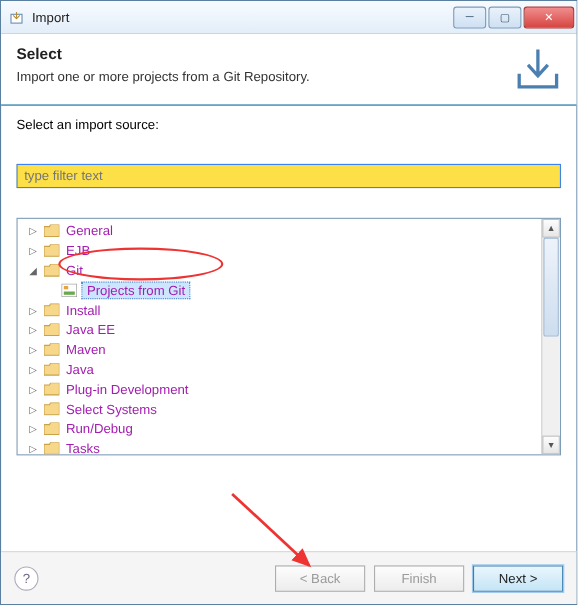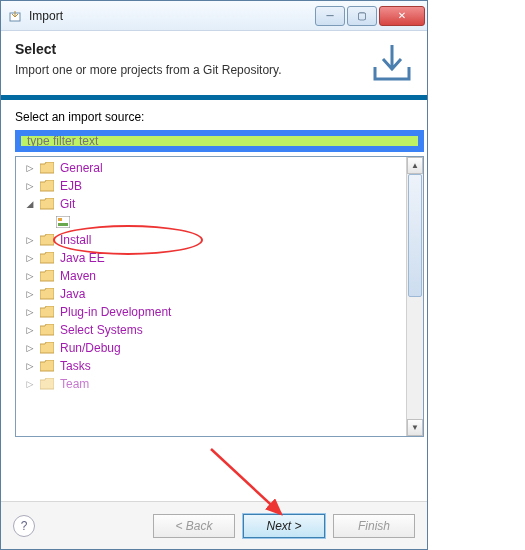--- a/index.html
+++ b/index.html
@@ -1,49 +1,49 @@
 <!DOCTYPE html>
 <html><head>
 <meta charset="utf-8">
 <style>
   * { box-sizing: border-box; margin: 0; padding: 0; font-family: "Segoe UI", Tahoma, sans-serif; font-size: 12px; }
   body { background: #fff; width: 525px; height: 550px; overflow: hidden; }
-  .window { width: 428px; height: 550px; border: 1px solid #5a7fa0; background: #fff; display: flex; flex-direction: column; }
+  .window { width: 525px; height: 550px; border: 1px solid #5a7fa0; background: #fff; display: flex; flex-direction: column; }
   .titlebar { height: 30px; background: linear-gradient(#f7fbff, #e3eef9); display: flex; align-items: center; padding: 0 2px 0 6px; border-bottom: 1px solid #c8d6e8; }
   .titlebar-icon { width: 16px; height: 16px; margin-right: 6px; display: flex; align-items: center; justify-content: center; }
   .titlebar-text { flex: 1; color: #222; }
   .win-btns { display: flex; gap: 0; }
   .win-btn { width: 30px; height: 20px; border: 1px solid #7a9ab8; border-radius: 3px; margin-left: 2px; display: flex; align-items: center; justify-content: center; background: linear-gradient(#eaf2fb,#cfe0f2); font-size: 10px; color: #34506a; cursor: default; }
   .win-btn.close { width: 46px; background: linear-gradient(#f08e8e,#d64541); border-color: #a83a36; color: #fff; }
-  .header { padding: 10px 14px 12px 14px; background: #fff; border-bottom: 5px solid #0369a1; display: flex; align-items: flex-start; }
+  .header { padding: 10px 14px 12px 14px; background: #fff; border-bottom: 1px solid #0369a1; display: flex; align-items: flex-start; }
   .header-text { flex: 1; }
   .header-title { font-weight: 600; font-size: 14px; margin-bottom: 6px; color: #222; }
   .header-desc { color: #333; }
   .header-icon { width: 42px; height: 42px; margin-left: 10px; display:flex; align-items:center; justify-content:center; }
-  .content { flex: 1; padding: 10px 3px 4px 14px; display: flex; flex-direction: column; overflow:hidden; }
+  .content { flex: 1; padding: 10px 14px 4px 14px; display: flex; flex-direction: column; overflow:hidden;gap:23px; }
   .label { margin-bottom: 6px; color: #000; }
-  .filter { width: 100%; height: 22px; border: 6px solid #3b82f6; padding: 2px 6px; color: #777; outline: none; background:#bef264; }
+  .filter { width: 100%; height: 22px; border: 1px solid #3b82f6; padding: 2px 6px; color: #777; outline: none; background:#fde047; }
   .tree-wrap { flex: 1; border: 1px solid #7f9db9; margin-top: 4px; display: flex; background:#fff; overflow:hidden; }
   .tree { flex: 1; overflow: hidden; padding: 2px 0; }
   .node { display: flex; align-items: center; height: 18px; padding-left: 8px; }
   .node .twisty { width: 12px; display:inline-flex; justify-content:center; color:#666; font-size:9px; }
   .node .folder { width:16px; height:14px; display:inline-flex; align-items:center; justify-content:center; margin: 0 3px; }
   .node .nlabel { color:#a21caf; padding: 0 2px; }
   .node.child { padding-left: 36px; }
   .node.selected .nlabel { background:#cde6ff; border:1px dotted #5a8fd6; padding:0 4px; }
   .node.child .leaf-icon { width:16px; height:14px; display:inline-flex; align-items:center; justify-content:center; margin:0 3px; }
   .scrollbar { width:17px; background:#f0f0f0; border-left:1px solid #d0d0d0; display:flex; flex-direction:column; }
   .sb-btn { height:17px; background:linear-gradient(#fdfdfd,#e6e6e6); border:1px solid #c0c0c0; display:flex; align-items:center; justify-content:center; font-size:8px; color:#555; }
   .sb-track { flex:1; position:relative; }
   .sb-thumb { position:absolute; top:0; left:1px; right:1px; height:50%; background:linear-gradient(#eef3fa,#cdddef); border:1px solid #9db8d4; border-radius:2px; }
   .circle-annot { position:absolute; border:2px solid #e33; border-radius:50%; width:150px; height:30px; left:52px; top:224px; pointer-events:none; }
   .arrow-annot { position:absolute; left:200px; top:438px; pointer-events:none; }
   .footer { height:48px; border-top:1px solid #d8d8d8; display:flex; align-items:center; padding: 0 12px; gap:8px; background:#f5f5f5; }
   .help { width:22px; height:22px; border:1px solid #aab; border-radius:50%; display:flex; align-items:center; justify-content:center; color:#668; background:#fff; margin-right:auto; }
-  .btn { min-width:82px; height:24px; border:1px solid #adadad; background:linear-gradient(#fdfdfd,#ececec); color:#222; padding:0 10px; cursor:default;font-style:italic; }
+  .btn { min-width:82px; height:24px; border:1px solid #adadad; background:linear-gradient(#fdfdfd,#ececec); color:#222; padding:0 10px; cursor:default; }
   .btn.disabled { color:#9a9a9a; }
   .btn.primary { border:1px solid #3c7fb1; outline:1px solid #9ac6ea; background:linear-gradient(#eaf6fd,#c4e5f6); }
   .window { position:relative; }
 </style>
 </head>
 <body>
 
 <div class="window">
   <div class="titlebar">
     <span class="titlebar-icon">
@@ -106,20 +106,21 @@
             <span class="nlabel">Git</span>
           </div>
         <div class="node child selected">
             <span class="leaf-icon">
               <svg width="14" height="12">
                 <rect x="0" y="0" width="14" height="12" fill="#fff" stroke="#888"></rect>
                 <rect x="2" y="2" width="4" height="3" fill="#e8a33d"></rect>
                 <rect x="2" y="7" width="10" height="3" fill="#6aa84f"></rect>
               </svg>
             </span>
+            <span class="nlabel">Projects from Git</span>
           </div>
         <div class="node">
             <span class="twisty">▷</span>
             <span class="folder">
               <svg width="14" height="12">
                 <path d="M0 2 L5 2 L6 0 L14 0 L14 11 L0 11 Z" fill="#f7d88b" stroke="#c9a24a"></path>
               </svg>
             </span>
             <span class="nlabel">Install</span>
           </div>
@@ -203,22 +204,22 @@
           </div>
         <div class="sb-btn">▼</div>
       </div>
     </div>
     <div style="height:60px"></div>
   </div>
 
   <div class="footer">
     <div class="help">?</div>
     <button class="btn disabled">&lt; Back</button>
+    <button class="btn disabled">Finish</button>
     <button class="btn primary">Next &gt;</button>
-    <button class="btn disabled">Finish</button>
   </div>
 
   <div class="circle-annot"></div>
   <svg class="arrow-annot" width="100" height="90">
     <defs>
         <marker id="ah" markerWidth="8" markerHeight="8" refX="6" refY="3" orient="auto">
           <path d="M0 0 L7 3 L0 6 Z" fill="#e33"></path>
         </marker>
       </defs>
     <line x1="10" y1="10" x2="80" y2="75" stroke="#e33" stroke-width="2.5" marker-end="url(#ah)"></line>

